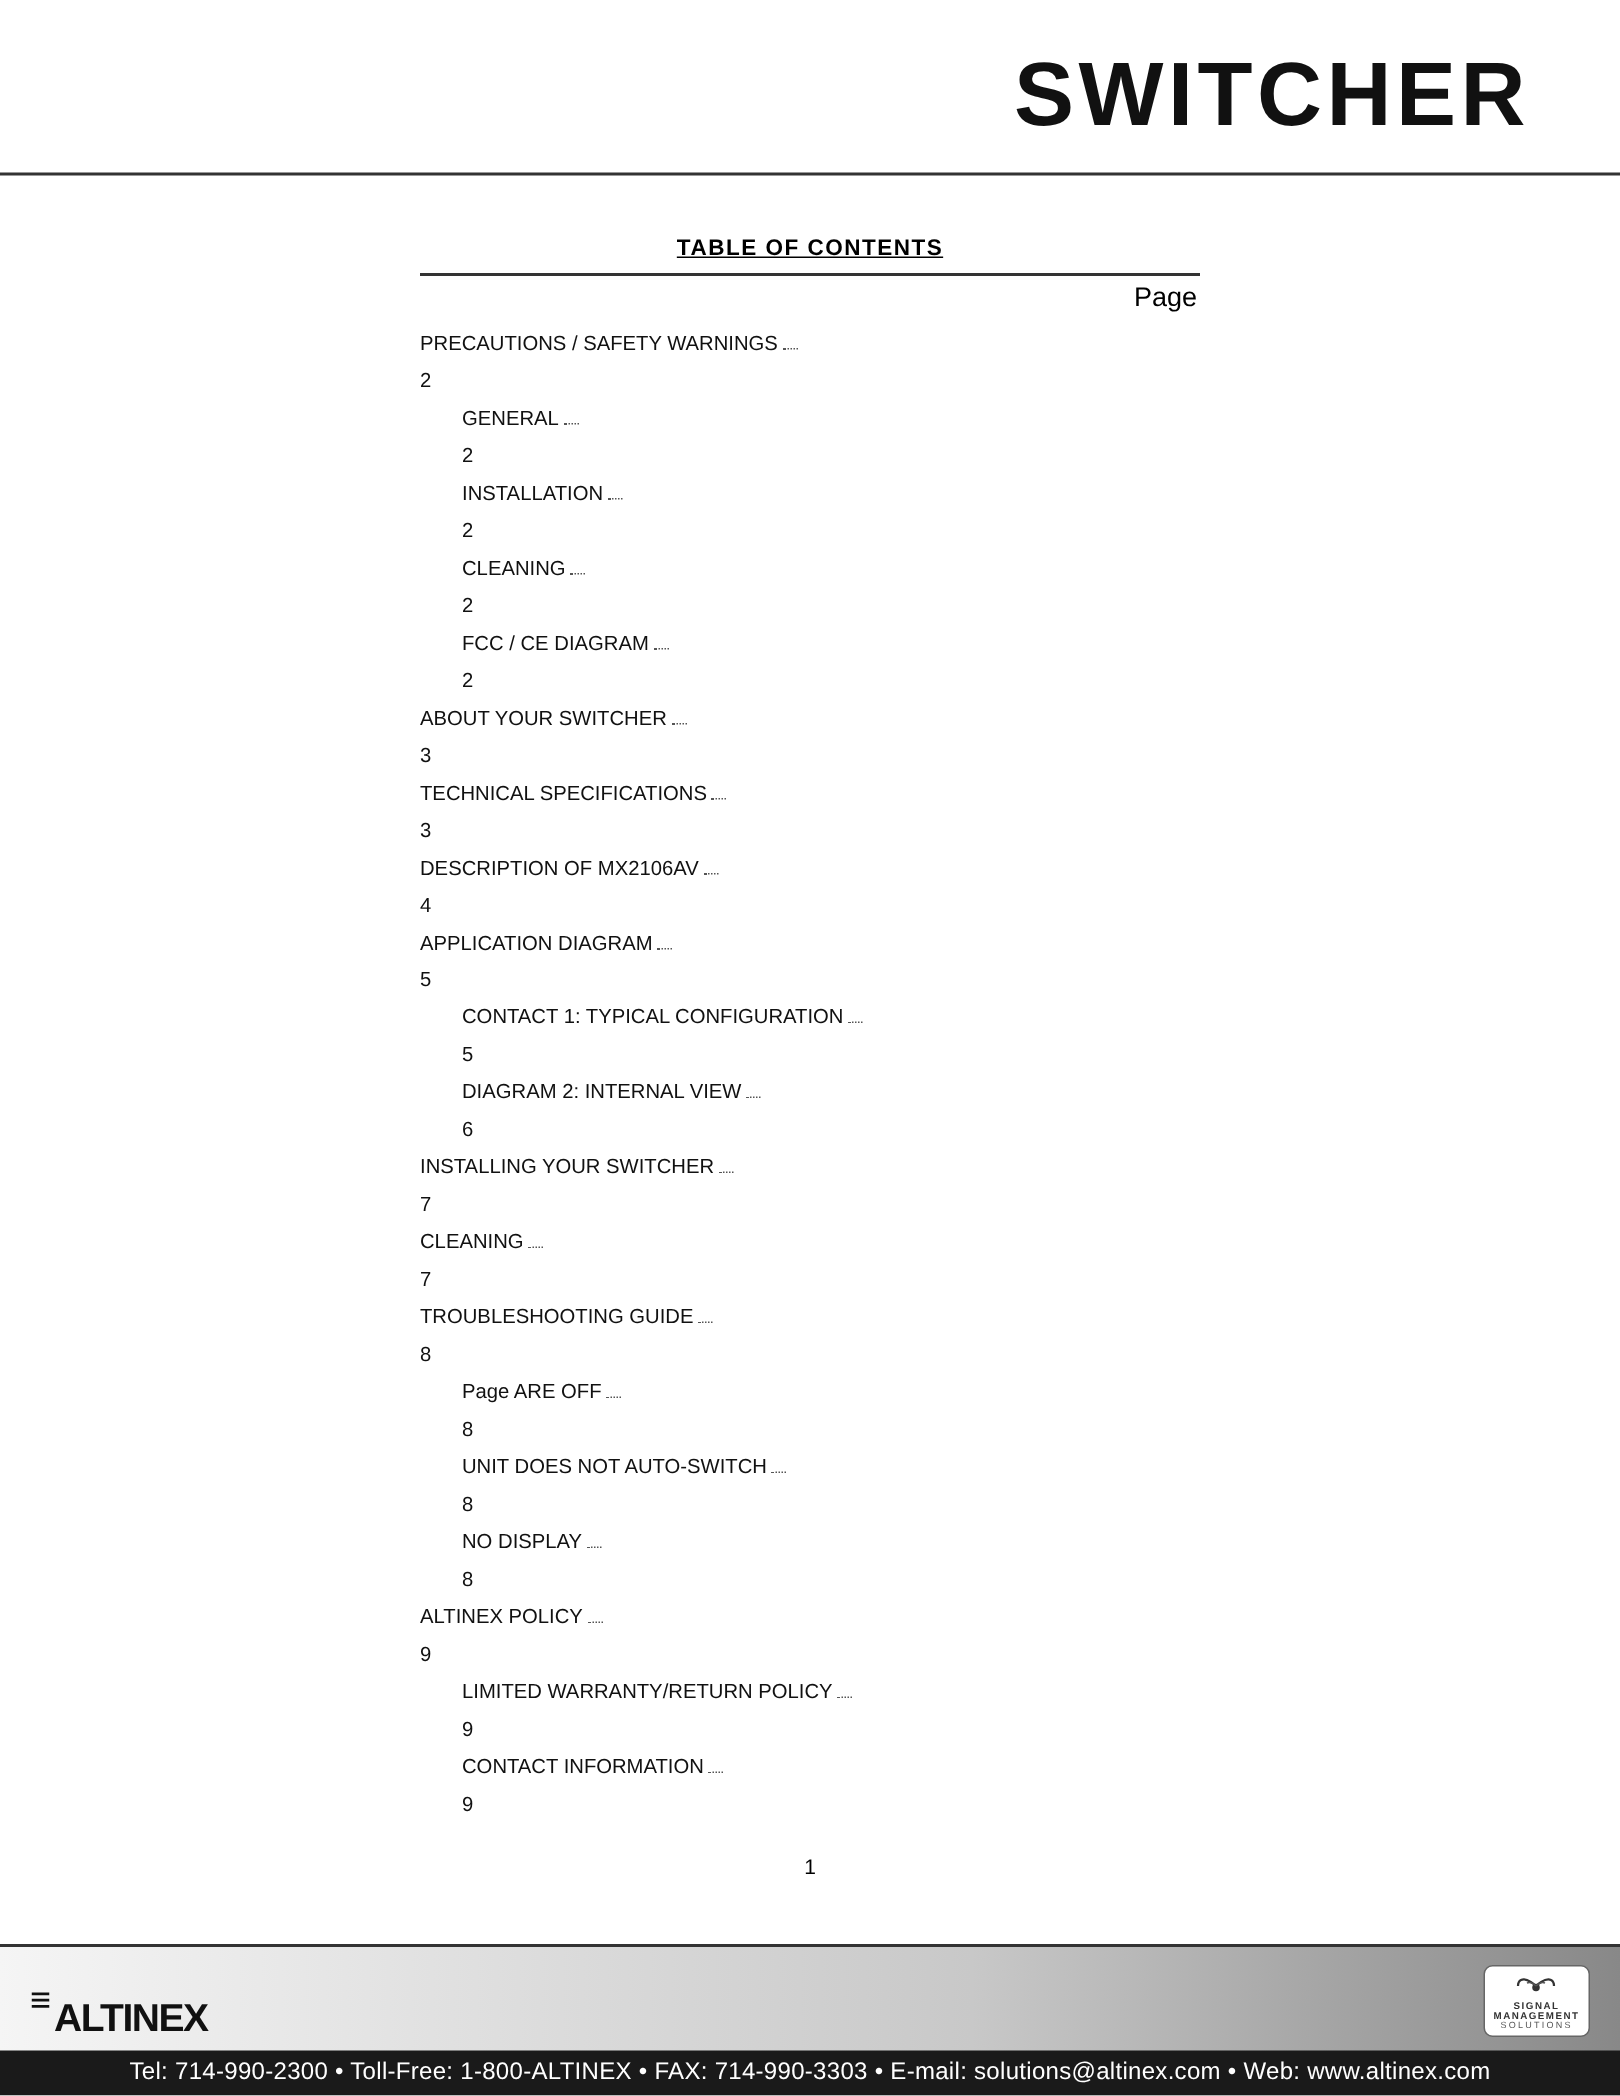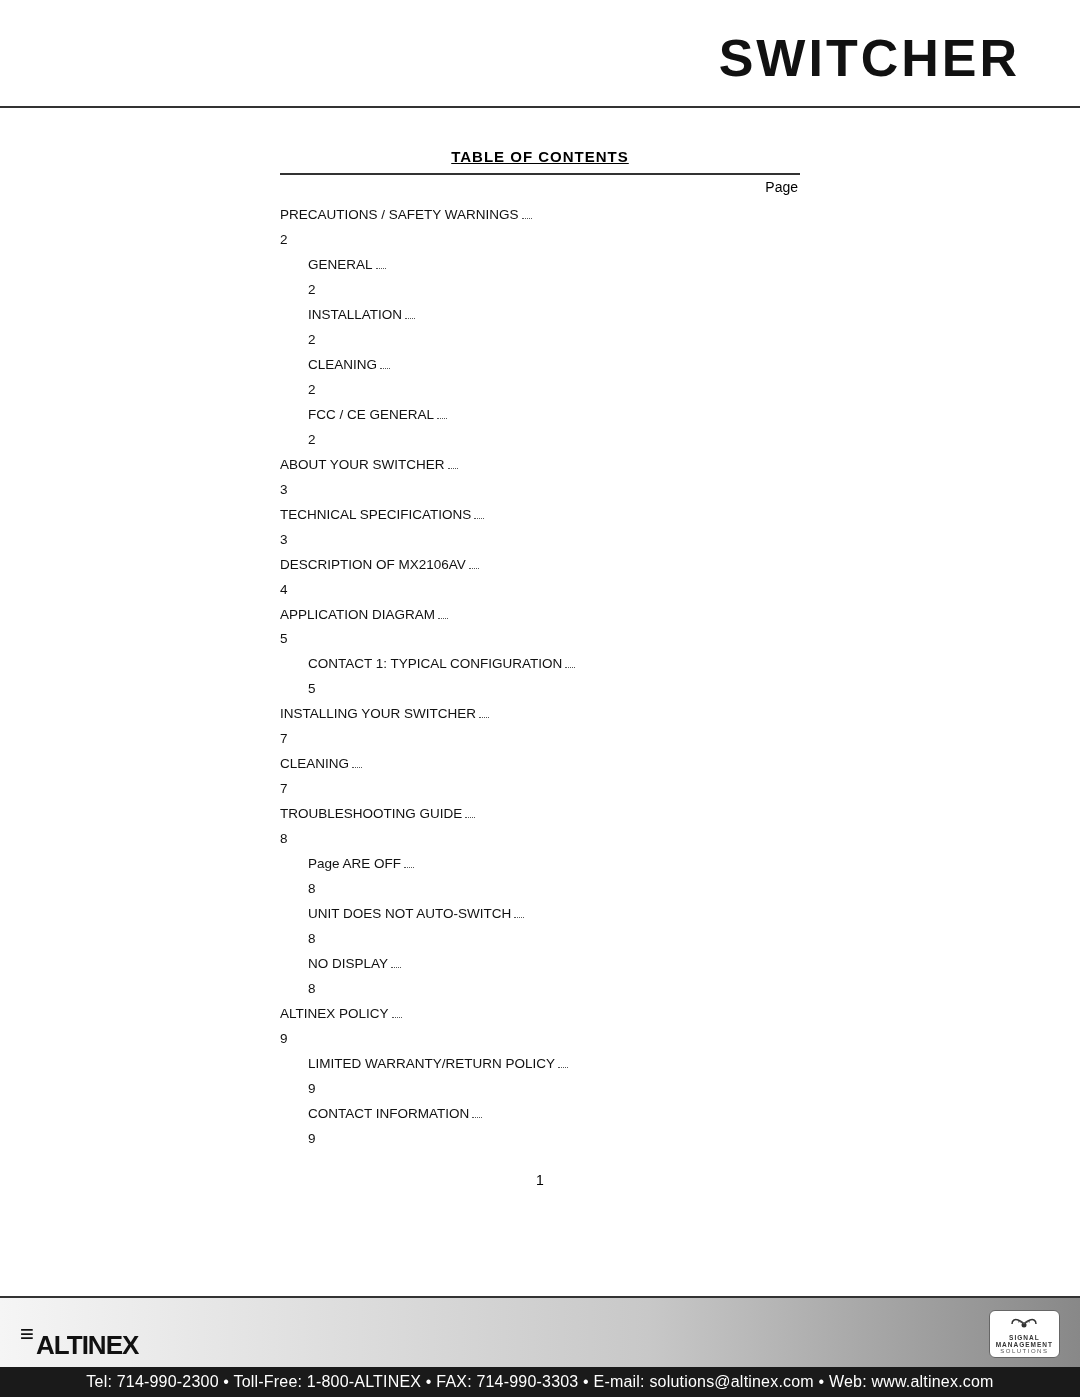--- a/index.html
+++ b/index.html
@@ -22,21 +22,21 @@
 
     
     .header-section {
       display: flex;
       justify-content: flex-end;
       padding: 28px 60px 18px 60px;
       border-bottom: 2px solid #333;
     }
 
     .page-title {
-      font-size: 52px;
+      font-size: 60px;
       font-weight: 900;
       font-family: Arial, Helvetica, sans-serif;
       letter-spacing: 3px;
       color: #111;
       margin-left: 40px;
     }
 
     
     .main-content {
       flex: 1;
@@ -60,21 +60,21 @@
     }
 
     .toc-divider {
       border: none;
       border-top: 2px solid #333;
       margin-bottom: 4px;
     }
 
     .toc-page-label {
       text-align: right;
-      font-size: 14px;
+      font-size: 18px;
       font-family: Arial, Helvetica, sans-serif;
       margin-bottom: 8px;
       padding-right: 2px;
     }
 
     .toc-item {
       display: flex;
       justify-content: space-between;
       align-items: baseline;
       font-size: 13.5px;
@@ -236,21 +236,21 @@
           </div>
           <div class="toc-item indented">
             <div class="toc-item-left">
               <span class="toc-item-text">CLEANING</span>
               <span class="toc-dots"></span>
             </div>
             <span class="toc-page-num">2</span>
           </div>
           <div class="toc-item indented">
             <div class="toc-item-left">
-              <span class="toc-item-text">FCC / CE GENERAL</span>
+              <span class="toc-item-text">FCC / CE DIAGRAM</span>
               <span class="toc-dots"></span>
             </div>
             <span class="toc-page-num">2</span>
           </div>
           <div class="toc-item">
             <div class="toc-item-left">
               <span class="toc-item-text">ABOUT YOUR SWITCHER</span>
               <span class="toc-dots"></span>
             </div>
             <span class="toc-page-num">3</span>
@@ -275,20 +275,27 @@
               <span class="toc-dots"></span>
             </div>
             <span class="toc-page-num">5</span>
           </div>
           <div class="toc-item indented">
             <div class="toc-item-left">
               <span class="toc-item-text">CONTACT 1: TYPICAL CONFIGURATION</span>
               <span class="toc-dots"></span>
             </div>
             <span class="toc-page-num">5</span>
+          </div>
+          <div class="toc-item indented">
+            <div class="toc-item-left">
+              <span class="toc-item-text">DIAGRAM 2: INTERNAL VIEW</span>
+              <span class="toc-dots"></span>
+            </div>
+            <span class="toc-page-num">6</span>
           </div>
           <div class="toc-item">
             <div class="toc-item-left">
               <span class="toc-item-text">INSTALLING YOUR SWITCHER</span>
               <span class="toc-dots"></span>
             </div>
             <span class="toc-page-num">7</span>
           </div>
           <div class="toc-item">
             <div class="toc-item-left">

